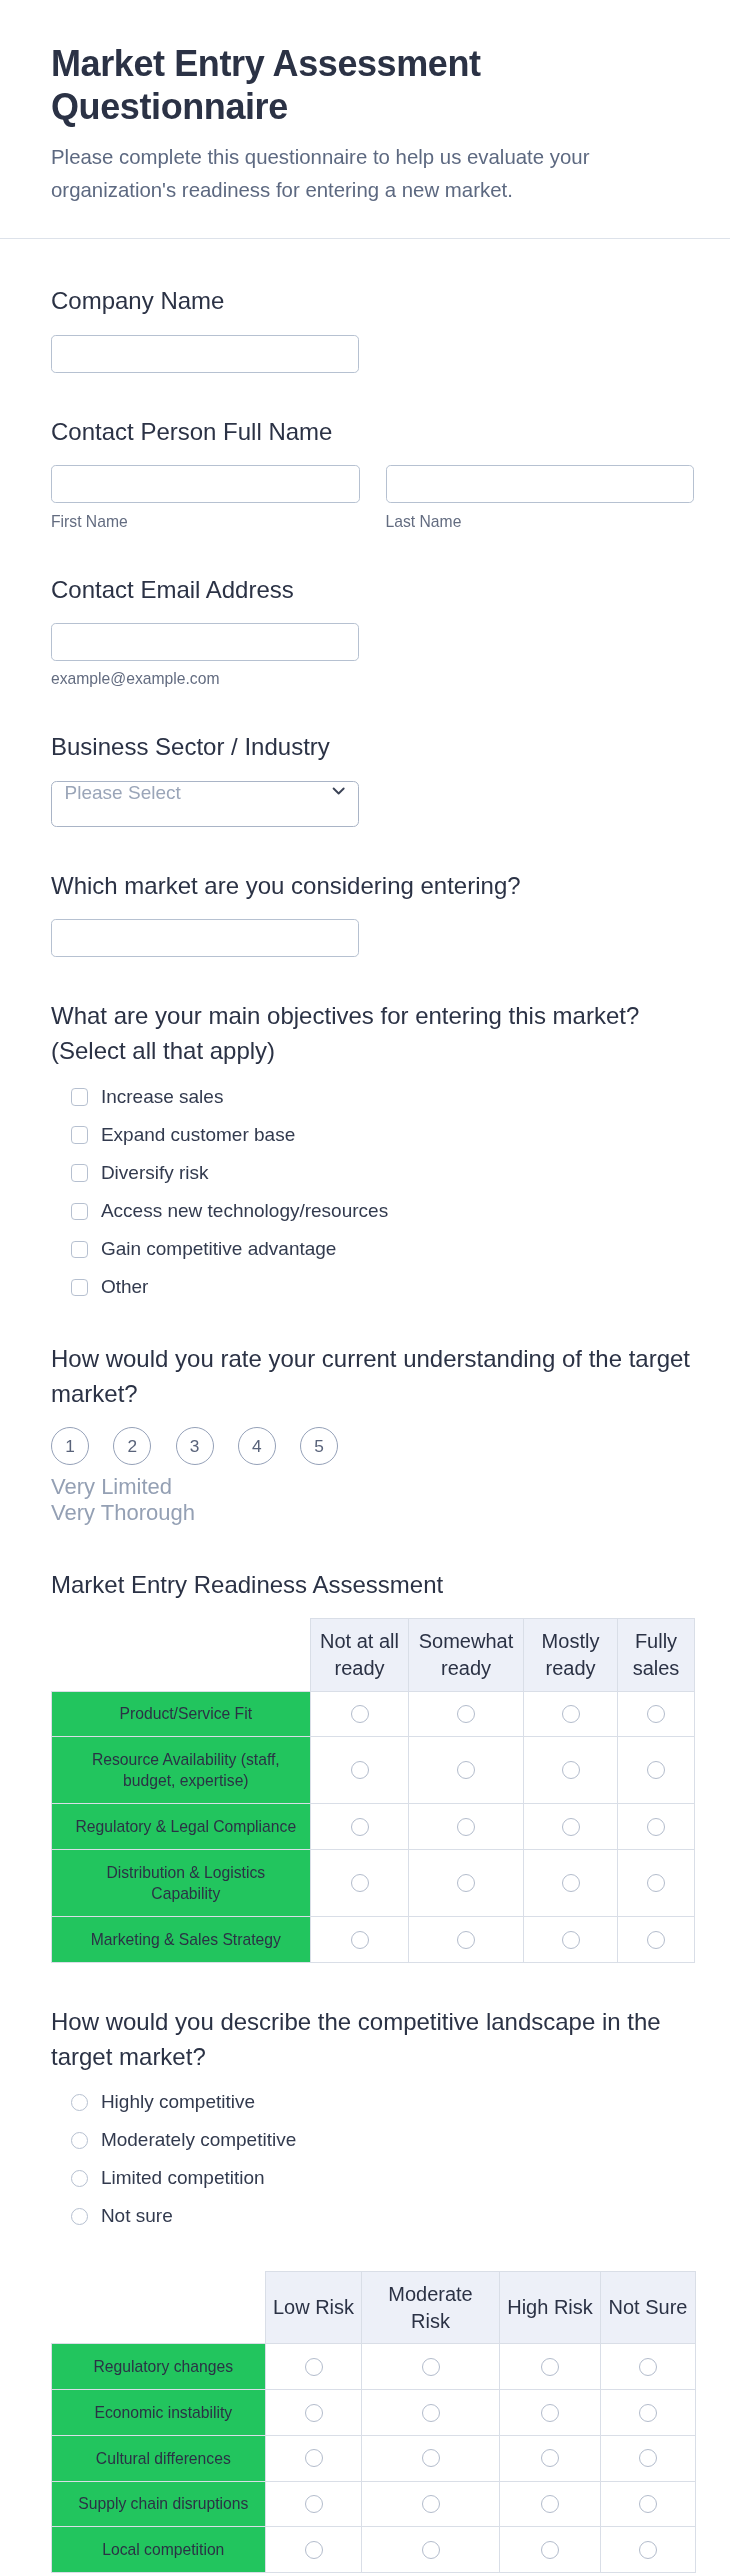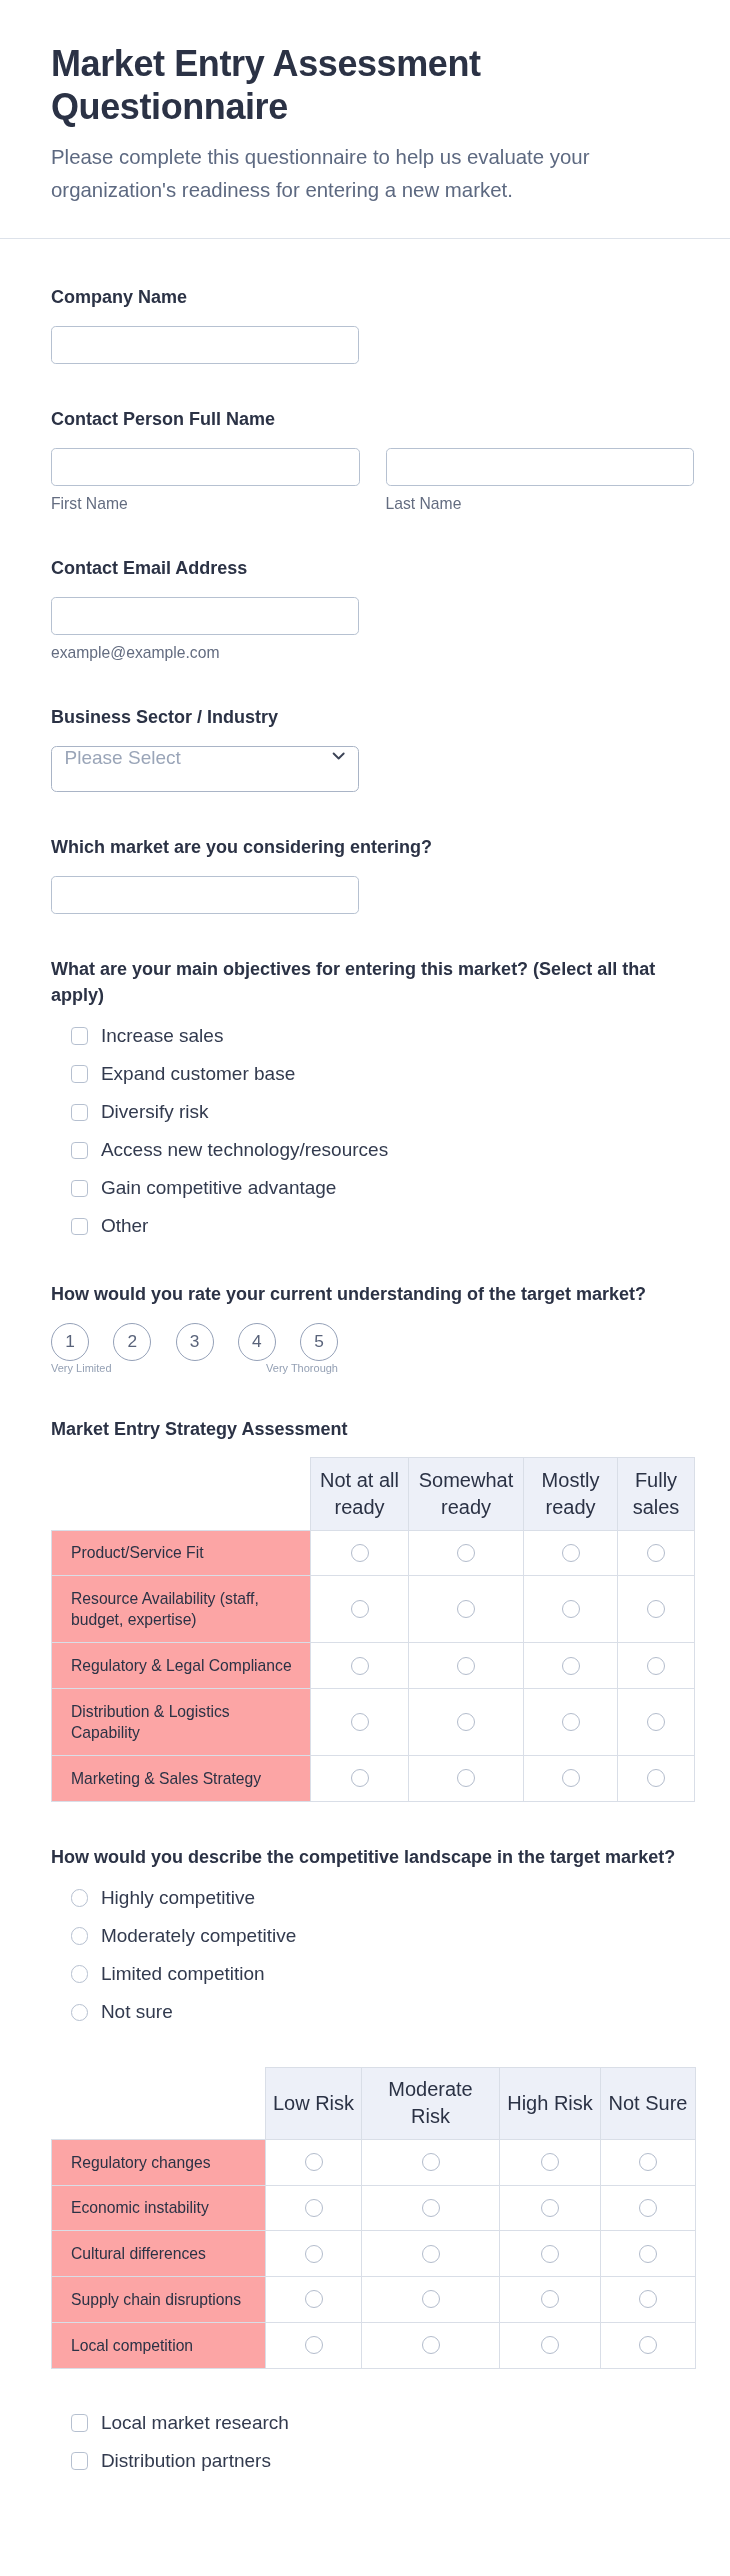--- a/index.html
+++ b/index.html
@@ -29,22 +29,22 @@
   }
   .top-divider {
     border: none;
     border-top: 1.6px solid #dde2ea;
     width: 100%;
   }
   
   .form-body { padding: 3.1px 36px 0 51px; }
   .q-block { margin-top: 42px; }
   .q-label {
-    font-size: 18px;
-    font-weight: 700;
+    font-size: 24px;
+    font-weight: 400;
     color: #2b3245;
     line-height: 1.45;
     margin-bottom: 15.7px;
   }
   .text-input {
     display: block;
     width: 308px;
     height: 38px;
     border: 0.8px solid #b6c1d1;
     border-radius: 4.7px;
@@ -109,46 +109,47 @@
     width: 38px; height: 38px;
     border: 1.6px solid #95a1b8;
     border-radius: 50%;
     background: #fff;
     display: flex; align-items: center; justify-content: center;
     font-size: 17.3px; color: #59637a;
     cursor: pointer;
   }
   .scale-labels {
     display: flex; justify-content: space-between;
-    margin-top: 1px;
-    font-size: 11px; color: #94a0b4;
+    margin-top: 9px;
+    font-size: 22px; color: #94a0b4; flex-direction: column;
   }
   
   table.matrix {
     border-collapse: collapse;
     table-layout: fixed;
     width: 643px;
   }
   table.matrix th, table.matrix td { border: 0.8px solid #d9dee7; }
   table.matrix th.blank { border: none; background: transparent; }
   table.matrix th {
     background: #edf0f8;
     font-size: 20px;
     font-weight: 400;
     color: #2b3245;
     text-align: center;
     padding: 8.6px 6.3px;
     line-height: 1.35;
   }
   table.matrix td.row-label {
-    background: #fca5a5;
+    background: #22c55e;
     font-size: 15.7px;
     color: #2b3245;
     padding: 11.8px 9.4px 11.8px 19px;
     line-height: 1.35;
+    text-align: center;
   }
   table.matrix td.cell { background: #fff; text-align: center; height: 41px; }
   .matrix-radio {
     display: inline-block;
     width: 18px; height: 18px;
     border: 1.6px solid #b3bccc;
     border-radius: 50%;
     background: #fff;
     vertical-align: middle;
     cursor: pointer;
@@ -244,21 +245,21 @@
         <div class="scale-circle">5</div>
       </div>
       <div class="scale-labels">
         <span>Very Limited</span>
         <span>Very Thorough</span>
       </div>
     </div>
   </div>
 
   <div class="q-block">
-    <div class="q-label">Market Entry Strategy Assessment</div>
+    <div class="q-label">Market Entry Readiness Assessment</div>
     <table class="matrix">
       <colgroup>
           <col style="width:259px">
           <col style="width:98px">
           <col style="width:115px">
           <col style="width:94px">
           <col style="width:77px">
         </colgroup>
       <thead>
         <tr>

